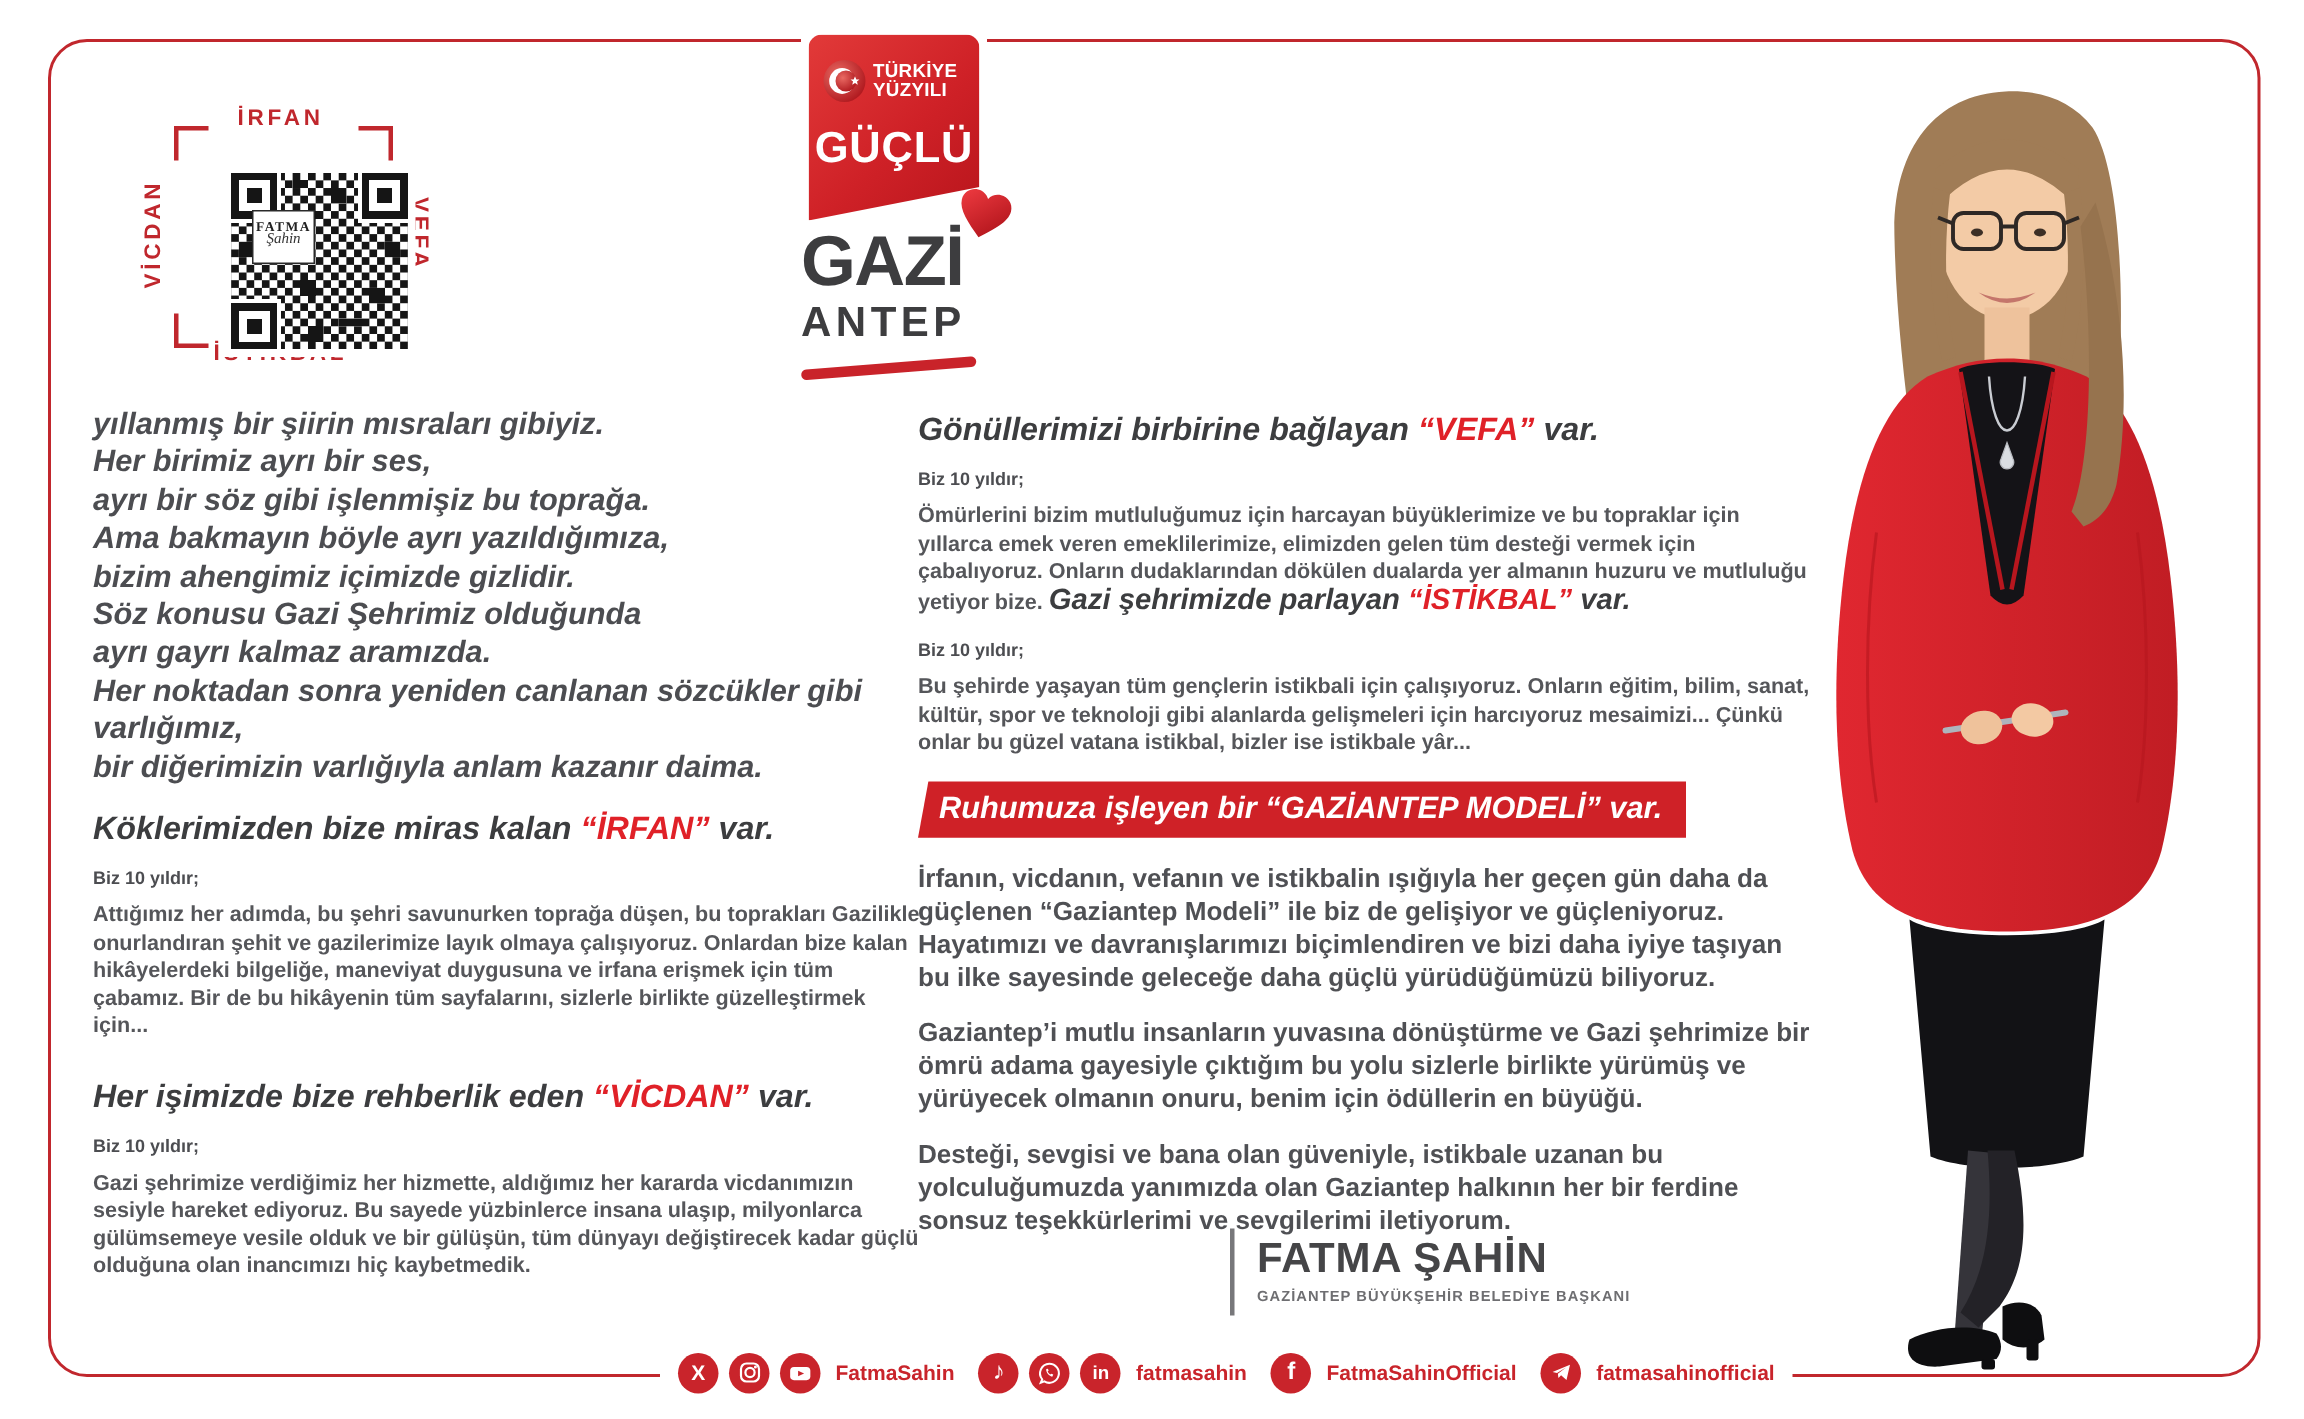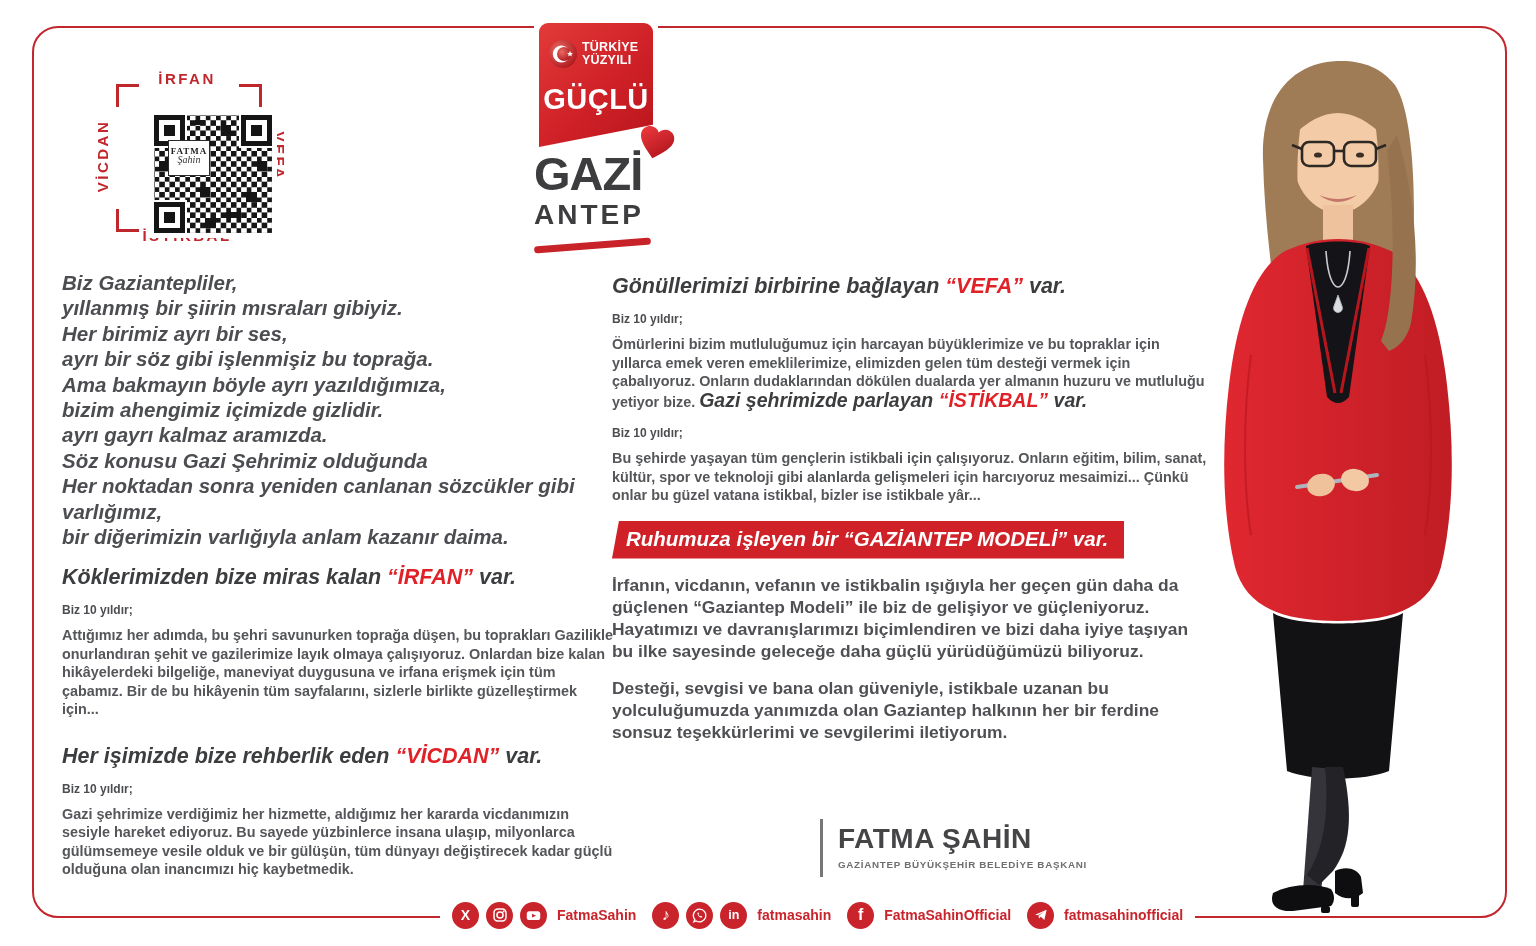--- a/index.html
+++ b/index.html
@@ -171,28 +171,27 @@
           <path d="M16,28 C8,21 1,15 1,8.5 C1,3.5 5,0.5 9,0.5 C12,0.5 14.5,2 16,4.5 C17.5,2 20,0.5 23,0.5 C27,0.5 31,3.5 31,8.5 C31,15 24,21 16,28 Z" fill="url(#hg)"></path>
         </svg>
       </span>
     </div>
     <div class="antep">ANTEP</div>
     <div class="swoosh"></div>
   </div>
 
   <div class="col-left">
     <div>
-      <div class="poem-line">Biz Gaziantepliler,</div>
       <div class="poem-line">yıllanmış bir şiirin mısraları gibiyiz.</div>
       <div class="poem-line">Her birimiz ayrı bir ses,</div>
       <div class="poem-line">ayrı bir söz gibi işlenmişiz bu toprağa.</div>
       <div class="poem-line">Ama bakmayın böyle ayrı yazıldığımıza,</div>
       <div class="poem-line">bizim ahengimiz içimizde gizlidir.</div>
+      <div class="poem-line">Söz konusu Gazi Şehrimiz olduğunda</div>
       <div class="poem-line">ayrı gayrı kalmaz aramızda.</div>
-      <div class="poem-line">Söz konusu Gazi Şehrimiz olduğunda</div>
       <div class="poem-line">Her noktadan sonra yeniden canlanan sözcükler gibi varlığımız,</div>
       <div class="poem-line">bir diğerimizin varlığıyla anlam kazanır daima.</div>
     </div>
 
     <div class="sec-head" style="margin-top:16px;">
       <span>Köklerimizden bize miras kalan </span><span class="kw">“İRFAN”</span><span> var.</span>
     </div>
     <div class="since">Biz 10 yıldır;</div>
     <p class="body-sm">Attığımız her adımda, bu şehri savunurken toprağa düşen, bu toprakları Gazilikle onurlandıran şehit ve gazilerimize layık olmaya çalışıyoruz. Onlardan bize kalan hikâyelerdeki bilgeliğe, maneviyat duygusuna ve irfana erişmek için tüm çabamız. Bir de bu hikâyenin tüm sayfalarını, sizlerle birlikte güzelleştirmek için...</p>
 
@@ -212,20 +211,21 @@
       <span>Ömürlerini bizim mutluluğumuz için harcayan büyüklerimize ve bu topraklar için yıllarca emek veren emeklilerimize, elimizden gelen tüm desteği vermek için çabalıyoruz. Onların dudaklarından dökülen dualarda yer almanın huzuru ve mutluluğu yetiyor bize.</span>
       <span class="inline-head"><span>Gazi şehrimizde parlayan </span><span class="kw">“İSTİKBAL”</span><span> var.</span></span>
     </p>
 
     <div class="since" style="margin-top:15px;">Biz 10 yıldır;</div>
     <p class="body-sm">Bu şehirde yaşayan tüm gençlerin istikbali için çalışıyoruz. Onların eğitim, bilim, sanat, kültür, spor ve teknoloji gibi alanlarda gelişmeleri için harcıyoruz mesaimizi... Çünkü onlar bu güzel vatana istikbal, bizler ise istikbale yâr...</p>
 
     <div class="model-banner">Ruhumuza işleyen bir “GAZİANTEP MODELİ” var.</div>
 
     <p class="body-lg">İrfanın, vicdanın, vefanın ve istikbalin ışığıyla her geçen gün daha da güçlenen “Gaziantep Modeli” ile biz de gelişiyor ve güçleniyoruz. Hayatımızı ve davranışlarımızı biçimlendiren ve bizi daha iyiye taşıyan bu ilke sayesinde geleceğe daha güçlü yürüdüğümüzü biliyoruz.</p>
+    <p class="body-lg">Gaziantep’i mutlu insanların yuvasına dönüştürme ve Gazi şehrimize bir ömrü adama gayesiyle çıktığım bu yolu sizlerle birlikte yürümüş ve yürüyecek olmanın onuru, benim için ödüllerin en büyüğü.</p>
     <p class="body-lg">Desteği, sevgisi ve bana olan güveniyle, istikbale uzanan bu yolculuğumuzda yanımızda olan Gaziantep halkının her bir ferdine sonsuz teşekkürlerimi ve sevgilerimi iletiyorum.</p>
   </div>
 
   <div class="v-div"></div>
   <div class="mayor">
     <div class="nm">FATMA ŞAHİN</div>
     <div class="tt">GAZİANTEP BÜYÜKŞEHİR BELEDİYE BAŞKANI</div>
   </div>
 
   <div class="social">

